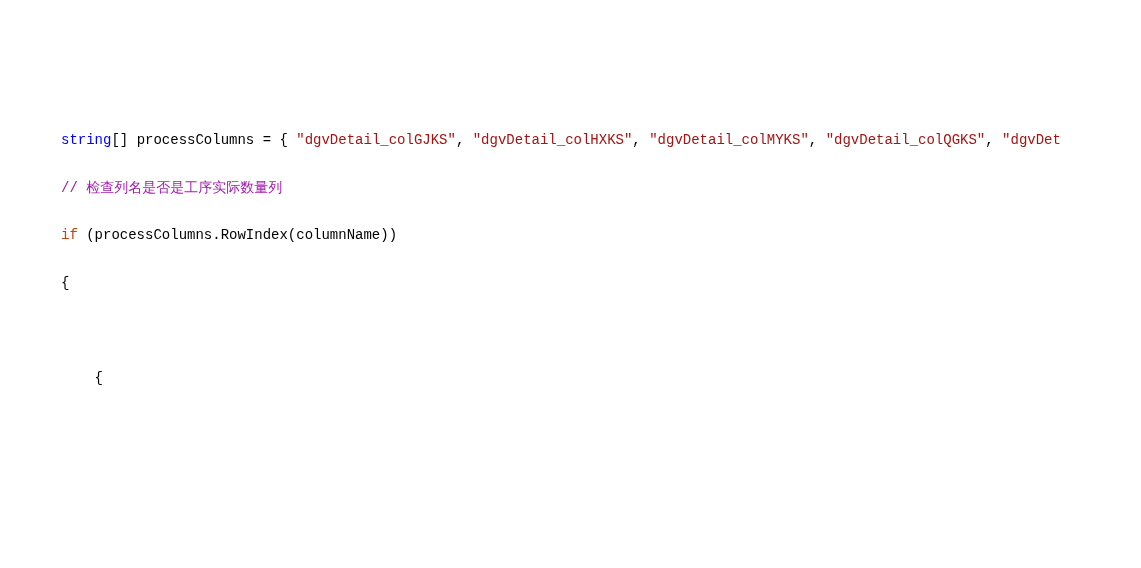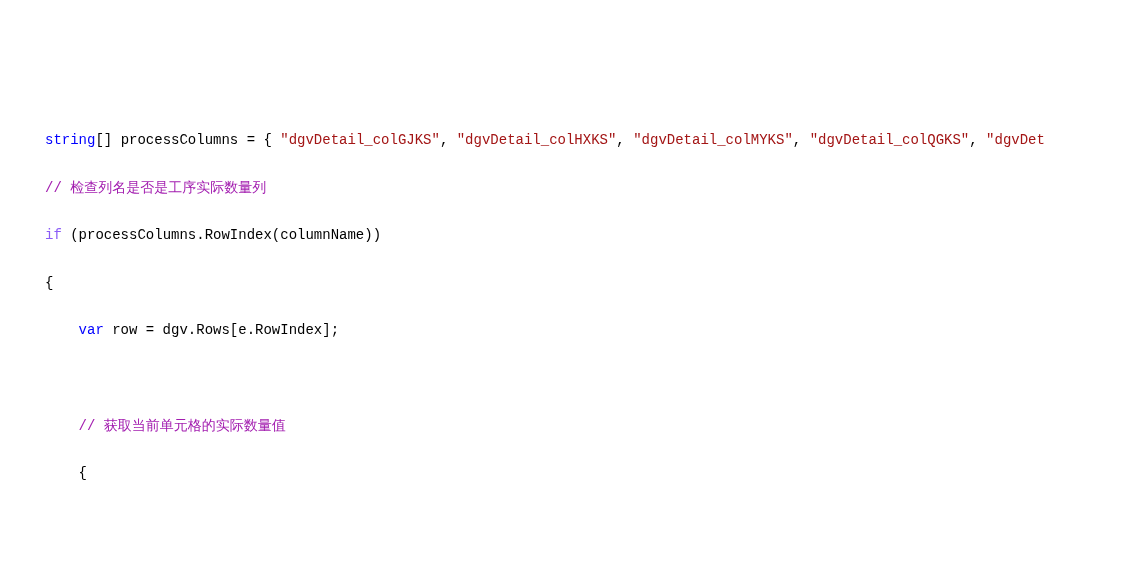--- a/index.html
+++ b/index.html
@@ -16,39 +16,38 @@
       white-space: pre;
       padding: 10px 0 10px 45px;
       overflow-x: hidden;
     }
     .code-editor {
       position: relative;
     }
     .line {
       display: block;
       min-height: 1.7em;
+      margin-left: 16px;
     }
     .kw { color: #0000ff; }
     .str { color: #a31515; }
     .comment { color: #a21caf; }
-    .control { color: #8b5cf6; }
+    .control { color: #c2410c; }
   </style>
 </head>
 <body>
 
 
 
 <div class="code-editor">
 <span class="line"><span class="kw">string</span><span>[] processColumns = { </span><span class="str">"dgvDetail_colGJKS"</span><span>, </span><span class="str">"dgvDetail_colHXKS"</span><span>, </span><span class="str">"dgvDetail_colMYKS"</span><span>, </span><span class="str">"dgvDetail_colQGKS"</span><span>, </span><span class="str">"dgvDet</span></span>
 <span class="line"><span class="comment">// 检查列名是否是工序实际数量列</span></span>
 <span class="line"><span class="control">if</span><span> (processColumns.RowIndex(columnName))</span></span>
 <span class="line"><span>{</span></span>
-<span class="line"><span class="kw">    var</span><span> row = dgv.Rows[e.RowIndex];</span></span>
 <span class="line"><span></span></span>
-<span class="line"><span class="comment">    // 获取当前单元格的实际数量值</span></span>
 <span class="line"><span>    {</span></span>
 
 
 
 
 
 
 
 
 

